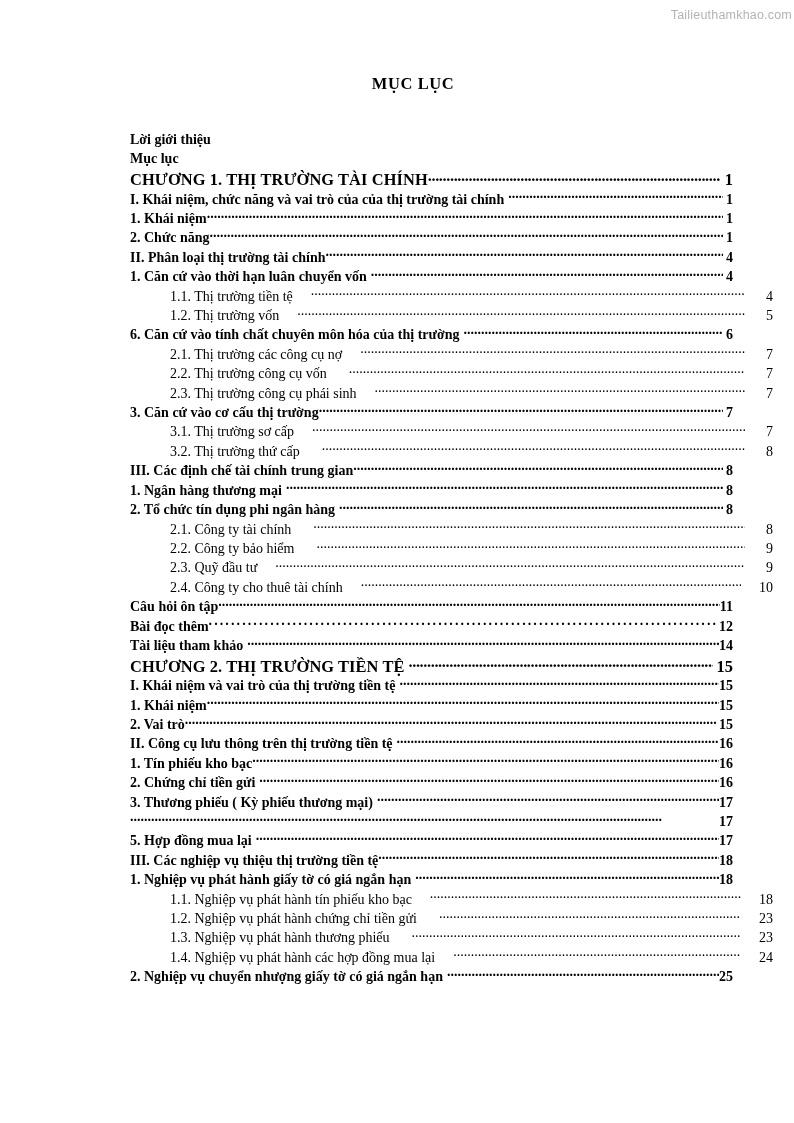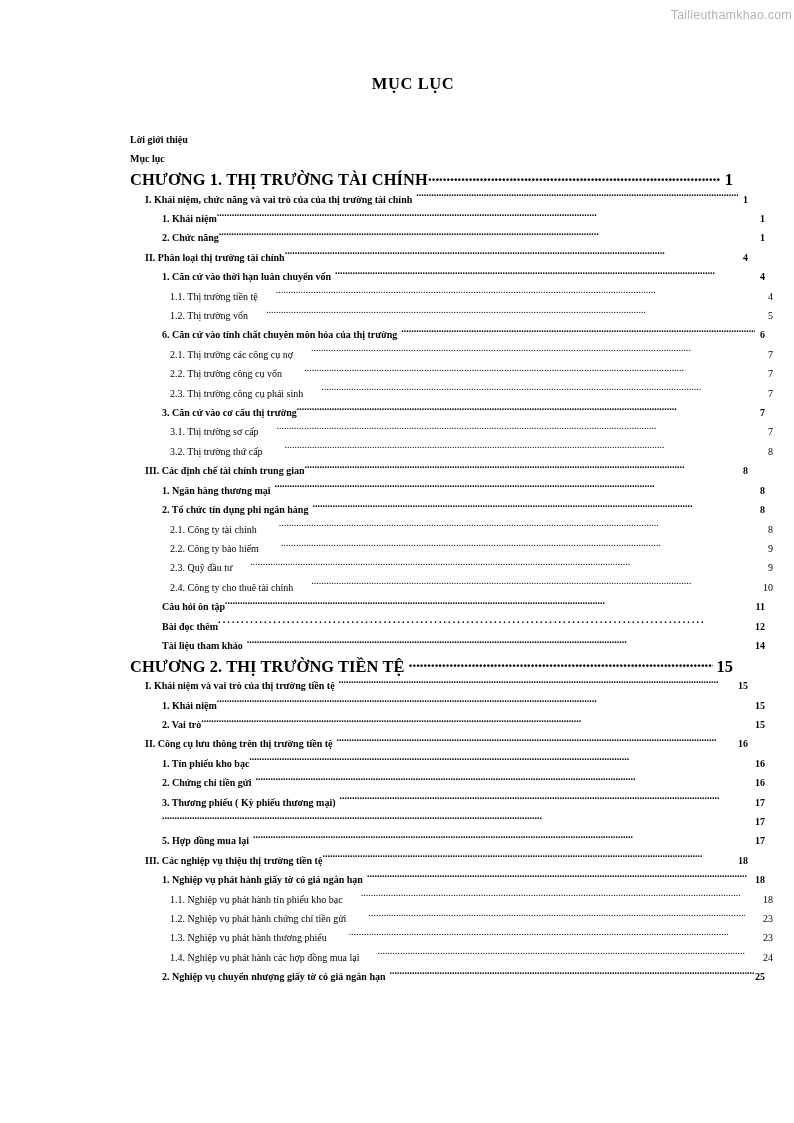--- a/index.html
+++ b/index.html
@@ -57,21 +57,21 @@
     left: 114px;
     top: 130px;
     width: 603px;
   }
 
   
   .toc-line {
     display: flex;
     align-items: baseline;
     width: 100%;
-    font-size: 10px;
+    font-size: 14px;
     line-height: 19.4px;
     white-space: nowrap;
   }
 
   .toc-line .txt {
     flex: 0 0 auto;
   }
 
   .toc-line .leader {
     flex: 1 1 auto;
@@ -91,22 +91,22 @@
 
   .toc-line .pageno {
     flex: 0 0 auto;
     text-align: right;
     min-width: 10px;
     padding-left: 0px;
   }
 
   
   .lvl0 { margin-left: 0px; }
-  .lvl1 { margin-left: 15px; }
-  .lvl2 { margin-left: 32px; }
+  .lvl1 { }
+  .lvl2 { }
   .lvl3 { margin-left: 40px; gap: 18px; }
 
   
   .bold { font-weight: bold; }
   .reg  { font-weight: normal; }
 
   .chapter {
     font-size: 16.4px;
     font-weight: bold;
     letter-spacing: 0.1px;

